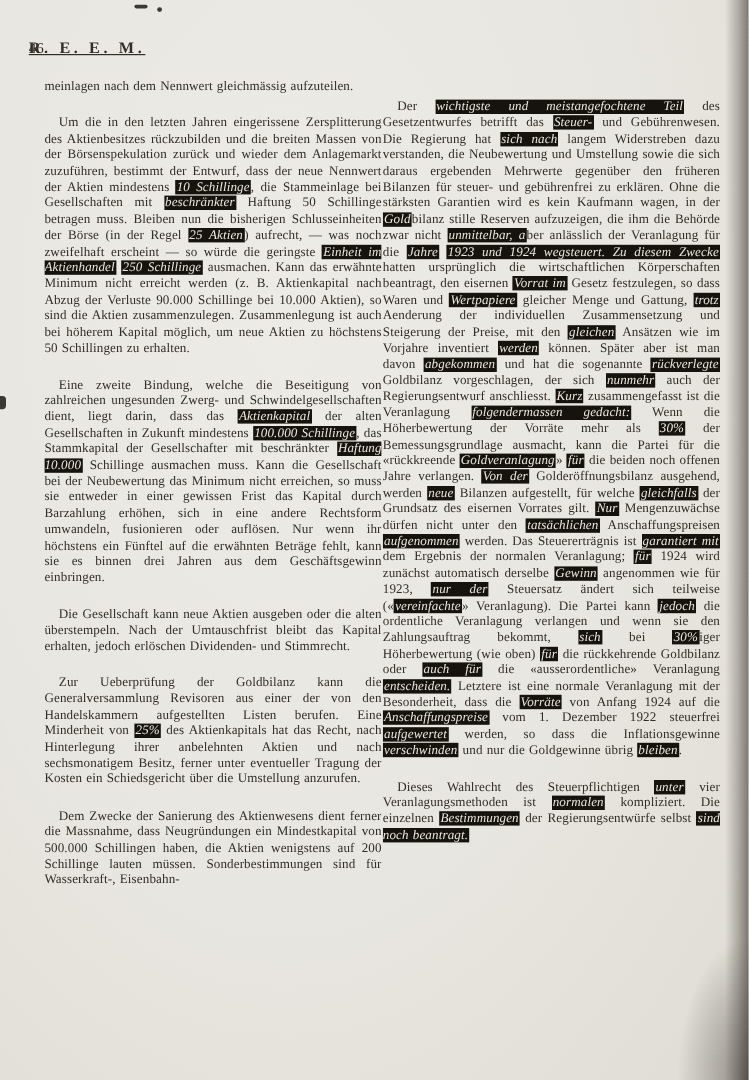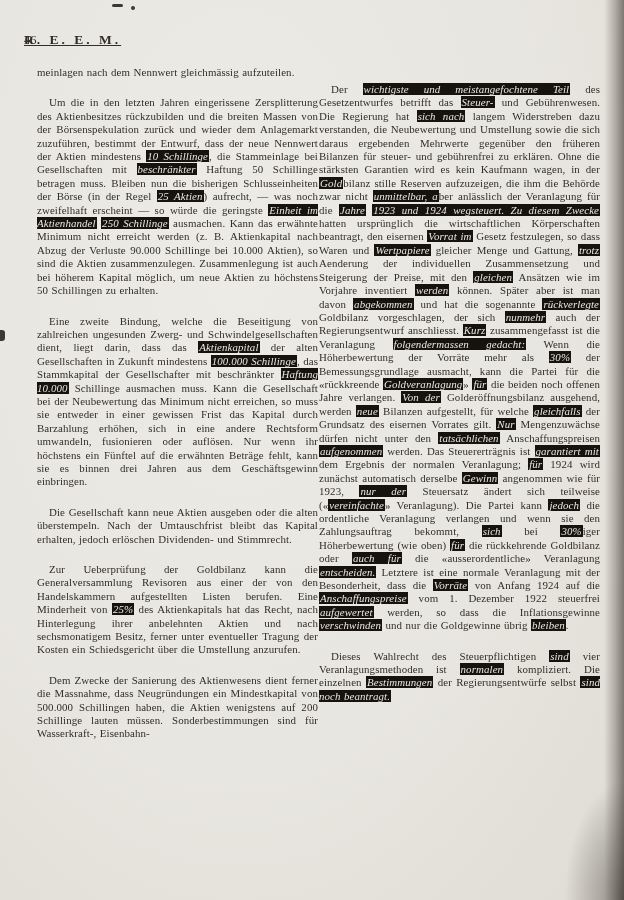--- a/index.html
+++ b/index.html
@@ -112,21 +112,21 @@
     <div class="col">
         <p class="para"><span>meinlagen nach dem Nennwert gleichmässig aufzuteilen.</span></p>
         <p class="para indent"><span>Um die in den letzten Jahren eingerissene Zersplitterung des Aktienbesitzes rückzubilden und die breiten Massen von der Börsenspekulation zurück und wieder dem Anlagemarkt zuzuführen, bestimmt der Entwurf, dass der neue Nennwert der Aktien mindestens </span><span class="hl">10 Schillinge</span><span>, die Stammeinlage bei Gesellschaften mit </span><span class="hl">beschränkter</span><span> Haftung 50 Schillinge betragen muss. Bleiben nun die bisherigen Schlusseinheiten der Börse (in der Regel </span><span class="hl">25 Aktien</span><span>) aufrecht, — was noch zweifelhaft erscheint — so würde die geringste </span><span class="hl">Einheit im Aktienhandel</span><span> </span><span class="hl">250 Schillinge</span><span> ausmachen. Kann das erwähnte Minimum nicht erreicht werden (z. B. Aktienkapital nach Abzug der Verluste 90.000 Schillinge bei 10.000 Aktien), so sind die Aktien zusammenzulegen. Zusammenlegung ist auch bei höherem Kapital möglich, um neue Aktien zu höchstens 50 Schillingen zu erhalten.</span></p>
         <p class="para indent"><span>Eine zweite Bindung, welche die Beseitigung von zahlreichen ungesunden Zwerg- und Schwindelgesellschaften dient, liegt darin, dass das </span><span class="hl">Aktienkapital</span><span> der alten Gesellschaften in Zukunft mindestens </span><span class="hl">100.000 Schillinge</span><span>, das Stammkapital der Gesellschafter mit beschränkter </span><span class="hl">Haftung 10.000</span><span> Schillinge ausmachen muss. Kann die Gesellschaft bei der Neubewertung das Minimum nicht erreichen, so muss sie entweder in einer gewissen Frist das Kapital durch Barzahlung erhöhen, sich in eine andere Rechtsform umwandeln, fusionieren oder auflösen. Nur wenn ihr höchstens ein Fünftel auf die erwähnten Beträge fehlt, kann sie es binnen drei Jahren aus dem Geschäftsgewinn einbringen.</span></p>
         <p class="para indent space"><span>Die Gesellschaft kann neue Aktien ausgeben oder die alten überstempeln. Nach der Umtauschfrist bleibt das Kapital erhalten, jedoch erlöschen Dividenden- und Stimmrecht.</span></p>
         <p class="para indent"><span>Zur Ueberprüfung der Goldbilanz kann die Generalversammlung Revisoren aus einer der von den Handelskammern aufgestellten Listen berufen. Eine Minderheit von </span><span class="hl">25%</span><span> des Aktienkapitals hat das Recht, nach Hinterlegung ihrer anbelehnten Aktien und nach sechsmonatigem Besitz, ferner unter eventueller Tragung der Kosten ein Schiedsgericht über die Umstellung anzurufen.</span></p>
         <p class="para indent"><span>Dem Zwecke der Sanierung des Aktienwesens dient ferner die Massnahme, dass Neugründungen ein Mindestkapital von 500.000 Schillingen haben, die Aktien wenigstens auf 200 Schillinge lauten müssen. Sonderbestimmungen sind für Wasserkraft-, Eisenbahn-</span></p>
       </div>
     <div class="col">
         <p class="para indent"><span>Der </span><span class="hl">wichtigste und meistangefochtene Teil</span><span> des Gesetzentwurfes betrifft das </span><span class="hl">Steuer-</span><span> und Gebührenwesen. Die Regierung hat </span><span class="hl">sich nach</span><span> langem Widerstreben dazu verstanden, die Neubewertung und Umstellung sowie die sich daraus ergebenden Mehrwerte gegenüber den früheren Bilanzen für steuer- und gebührenfrei zu erklären. Ohne die stärksten Garantien wird es kein Kaufmann wagen, in der </span><span class="hl">Gold</span><span>bilanz stille Reserven aufzuzeigen, die ihm die Behörde zwar nicht </span><span class="hl">unmittelbar, a</span><span>ber anlässlich der Veranlagung für die </span><span class="hl">Jahre</span><span> </span><span class="hl">1923 und 1924 wegsteuert. Zu diesem Zwecke</span><span> hatten ursprünglich die wirtschaftlichen Körperschaften beantragt, den eisernen </span><span class="hl">Vorrat im</span><span> Gesetz festzulegen, so dass Waren und </span><span class="hl">Wertpapiere</span><span> gleicher Menge und Gattung, </span><span class="hl">trotz</span><span> Aenderung der individuellen Zusammensetzung und Steigerung der Preise, mit den </span><span class="hl">gleichen</span><span> Ansätzen wie im Vorjahre inventiert </span><span class="hl">werden</span><span> können. Später aber ist man davon </span><span class="hl">abgekommen</span><span> und hat die sogenannte </span><span class="hl">rückverlegte</span><span> Goldbilanz vorgeschlagen, der sich </span><span class="hl">nunmehr</span><span> auch der Regierungsentwurf anschliesst. </span><span class="hl">Kurz</span><span> zusammengefasst ist die Veranlagung </span><span class="hl">folgendermassen gedacht:</span><span> Wenn die Höherbewertung der Vorräte mehr als </span><span class="hl">30%</span><span> der Bemessungsgrundlage ausmacht, kann die Partei für die «rückkreende </span><span class="hl">Goldveranlagung</span><span>» </span><span class="hl">für</span><span> die beiden noch offenen Jahre verlangen. </span><span class="hl">Von der</span><span> Golderöffnungsbilanz ausgehend, werden </span><span class="hl">neue</span><span> Bilanzen aufgestellt, für welche </span><span class="hl">gleichfalls</span><span> der Grundsatz des eisernen Vorrates gilt. </span><span class="hl">Nur</span><span> Mengenzuwächse dürfen nicht unter den </span><span class="hl">tatsächlichen</span><span> Anschaffungspreisen </span><span class="hl">aufgenommen</span><span> werden. Das Steuererträgnis ist </span><span class="hl">garantiert mit</span><span> dem Ergebnis der normalen Veranlagung; </span><span class="hl">für</span><span> 1924 wird zunächst automatisch derselbe </span><span class="hl">Gewinn</span><span> angenommen wie für 1923, </span><span class="hl">nur der</span><span> Steuersatz ändert sich teilweise («</span><span class="hl">vereinfachte</span><span>» Veranlagung). Die Partei kann </span><span class="hl">jedoch</span><span> die ordentliche Veranlagung verlangen und wenn sie den Zahlungsauftrag bekommt, </span><span class="hl">sich</span><span> bei </span><span class="hl">30%</span><span>iger Höherbewertung (wie oben) </span><span class="hl">für</span><span> die rückkehrende Goldbilanz oder </span><span class="hl">auch für</span><span> die «ausserordentliche» Veranlagung </span><span class="hl">entscheiden.</span><span> Letztere ist eine normale Veranlagung mit der Besonderheit, dass die </span><span class="hl">Vorräte</span><span> von Anfang 1924 auf die </span><span class="hl">Anschaffungspreise</span><span> vom 1. Dezember 1922 steuerfrei </span><span class="hl">aufgewertet</span><span> werden, so dass die Inflationsgewinne </span><span class="hl">verschwinden</span><span> und nur die Goldgewinne übrig </span><span class="hl">bleiben</span><span>.</span></p>
-        <p class="para indent space"><span>Dieses Wahlrecht des Steuerpflichtigen </span><span class="hl">sind</span><span> vier Veranlagungsmethoden ist </span><span class="hl">normalen</span><span> kompliziert. Die einzelnen </span><span class="hl">Bestimmungen</span><span> der Regierungsentwürfe selbst </span><span class="hl">sind noch beantragt.</span></p>
+        <p class="para indent space"><span>Dieses Wahlrecht des Steuerpflichtigen </span><span class="hl">unter</span><span> vier Veranlagungsmethoden ist </span><span class="hl">normalen</span><span> kompliziert. Die einzelnen </span><span class="hl">Bestimmungen</span><span> der Regierungsentwürfe selbst </span><span class="hl">sind noch beantragt.</span></p>
       </div>
   </div>
 
   <div class="edge-shadow"></div>
   <div class="corner-shadow"></div>
   <div class="speck s1"></div>
   <div class="speck s2"></div>
   <div class="speck s3"></div>
 
 </div>

